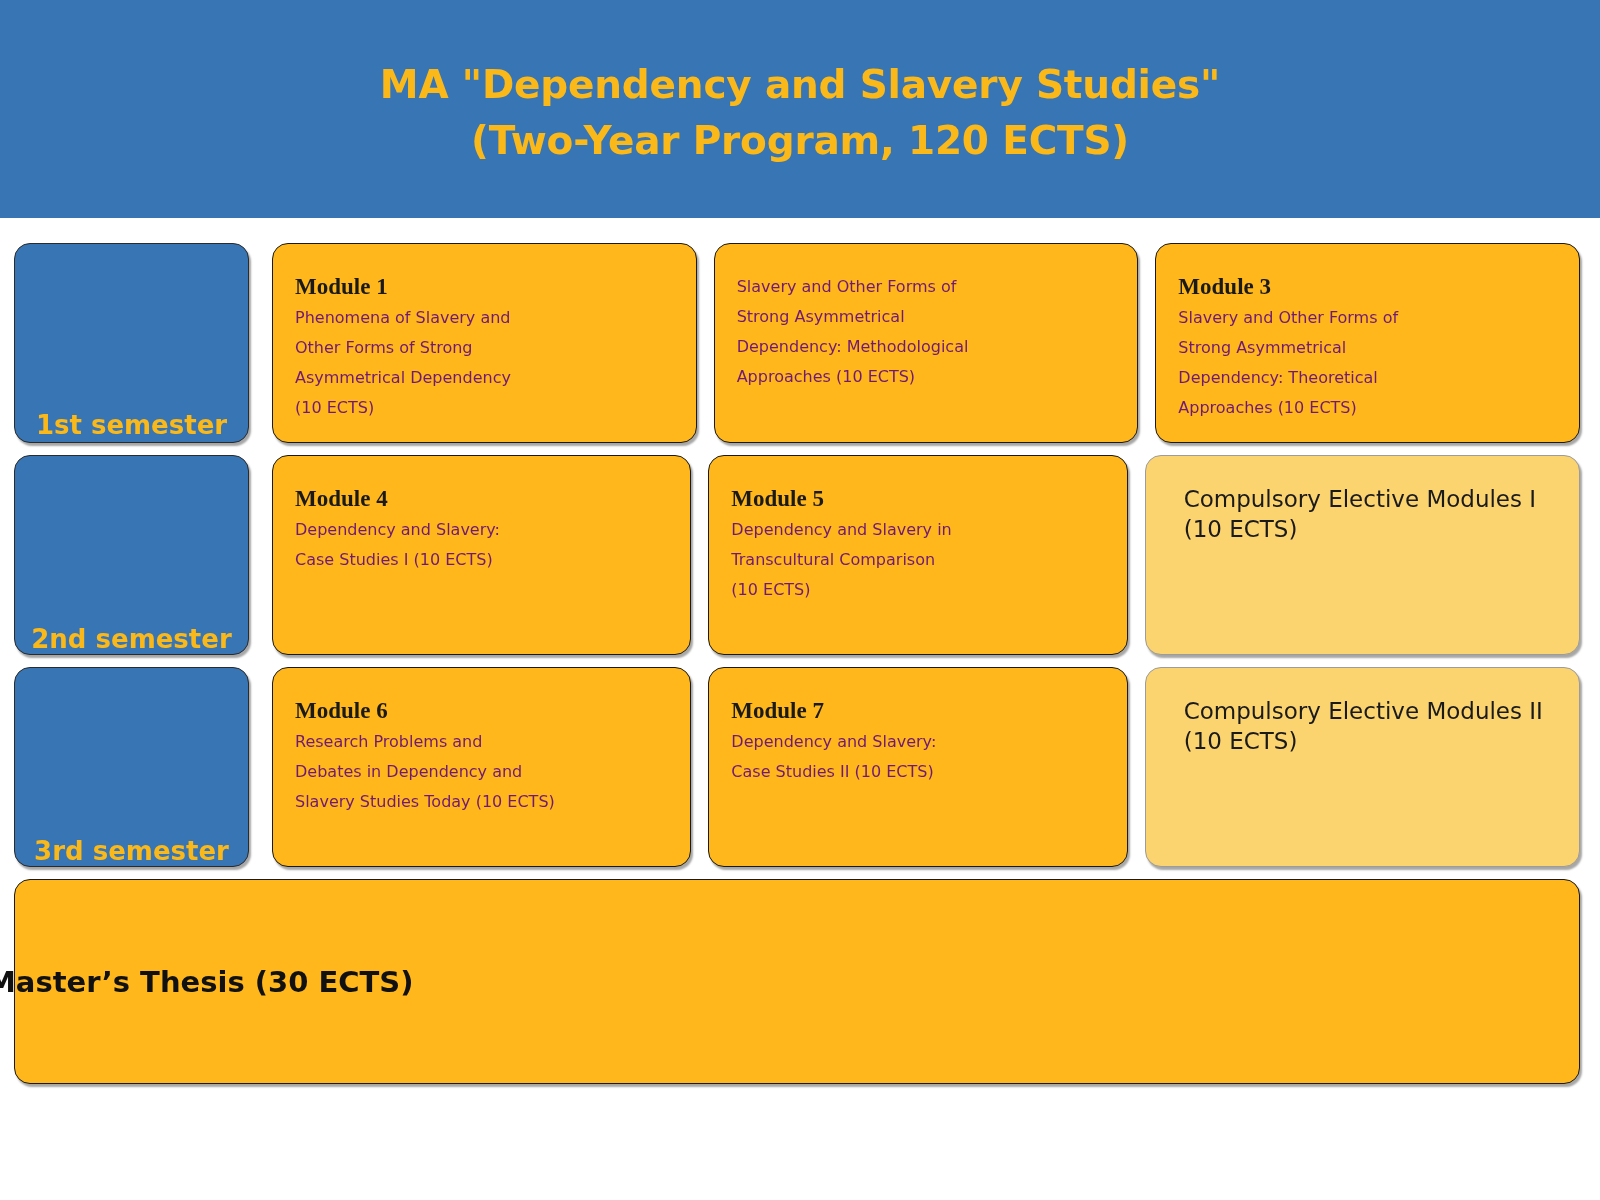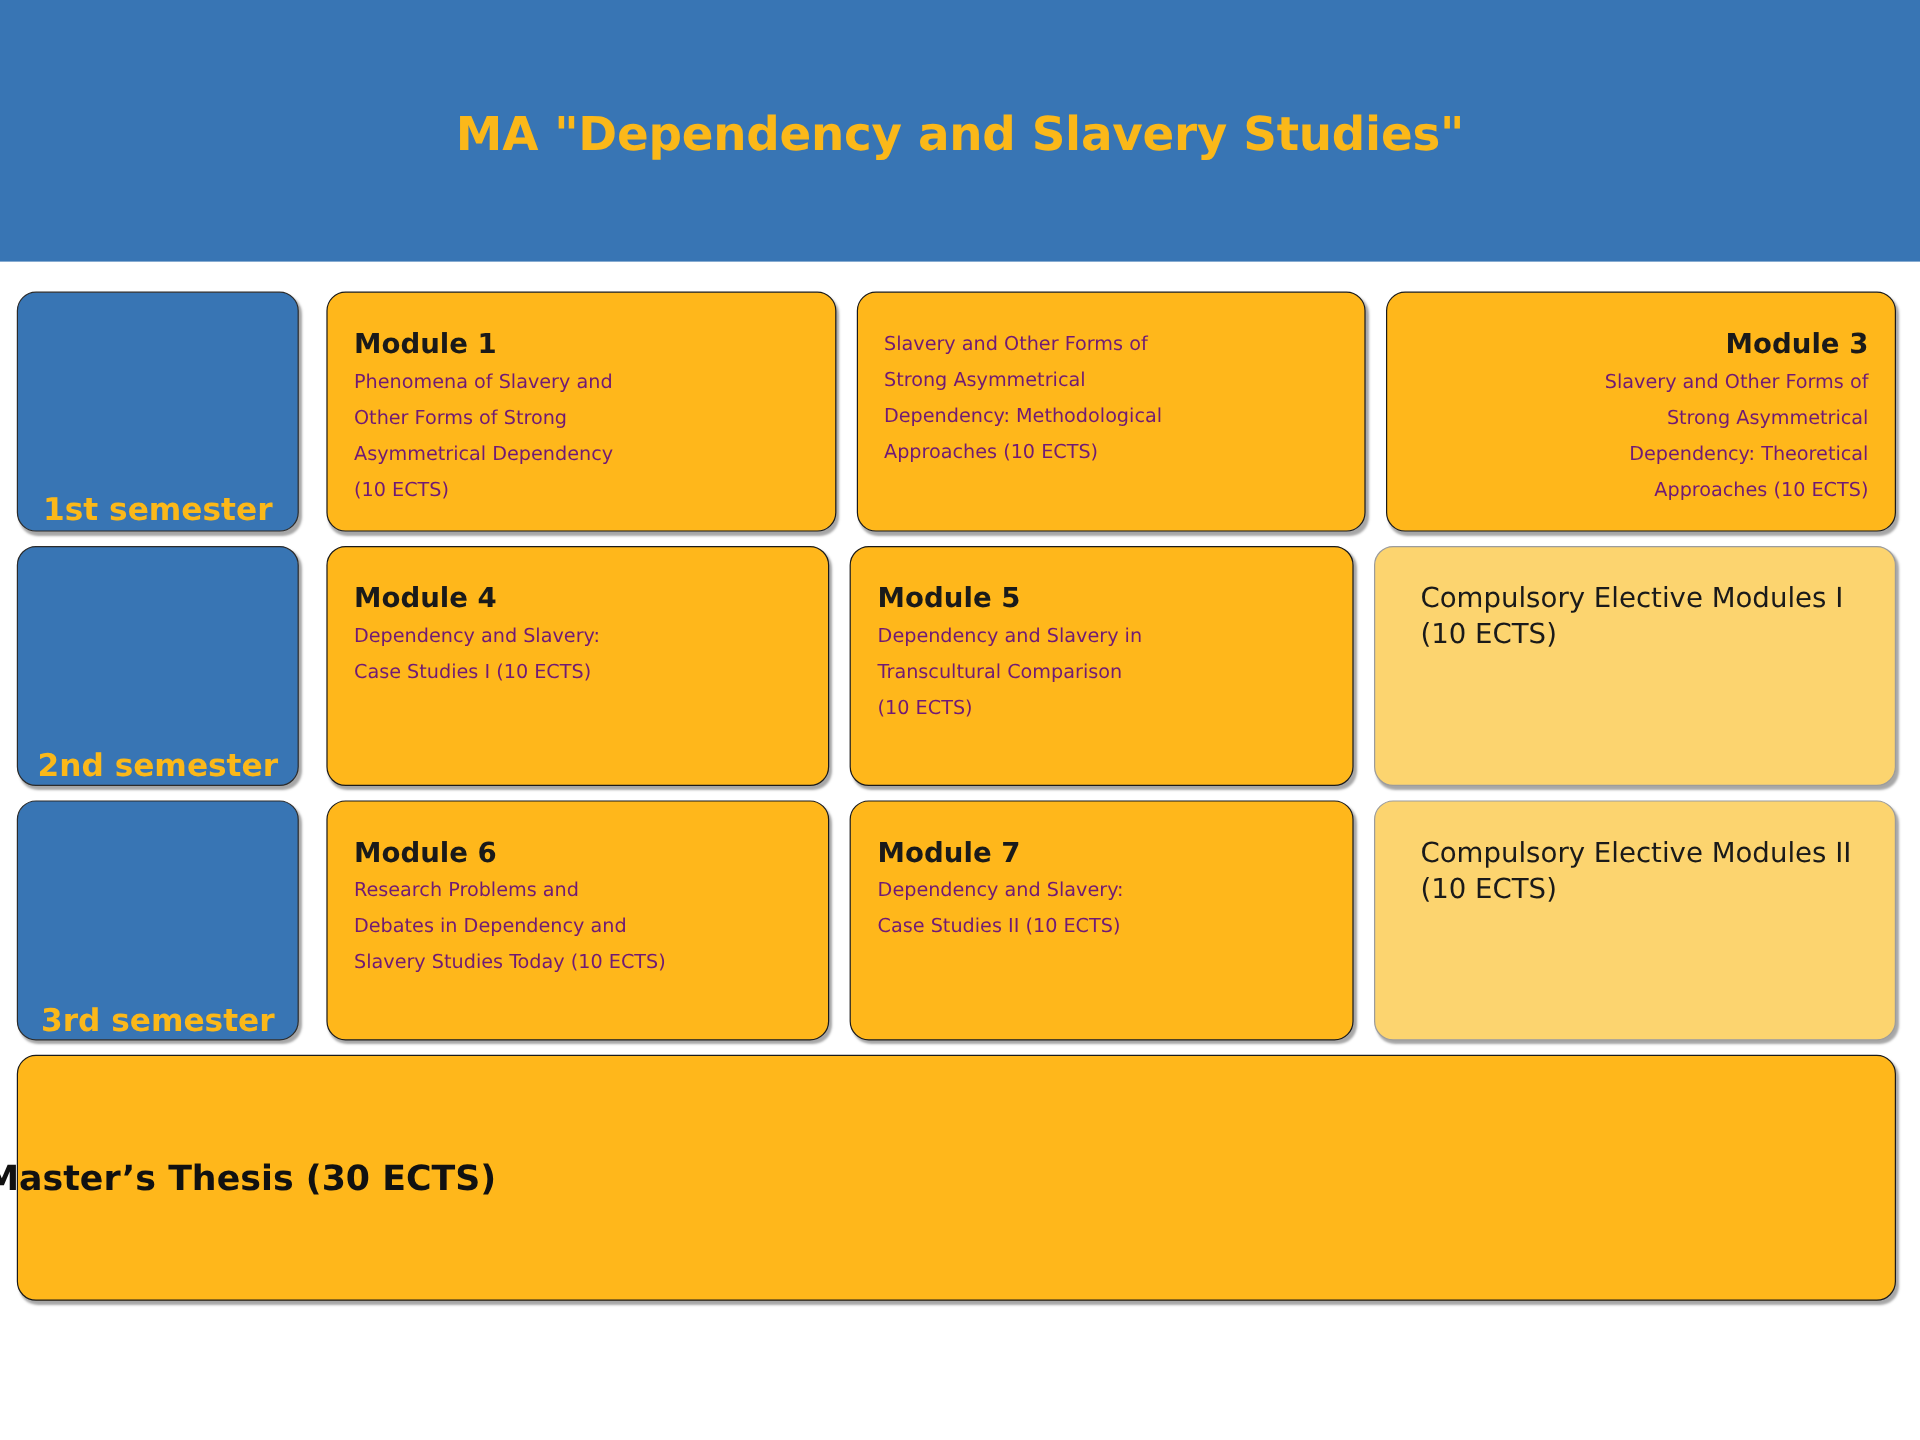--- a/index.html
+++ b/index.html
@@ -80,36 +80,37 @@
   }
   .sem-cell.sem-1 .sem-label { transform: translateY(-2px); }
 
   .module-cell {
     background: #ffb71b;
     border: 1.6px solid #1a1a1a;
     padding: 28px 22px 16px 22px;
     flex: 1 1 0;
     margin-right: 17px;
   }
-  .module-cell:last-child { margin-right: 0; text-align: right; }
+  .module-cell:last-child { margin-right: 0; }
 
   .elective-cell {
     background: #fcd46f;
     border: 1.4px solid #9c9c9c;
     padding: 28px 22px 16px 38px;
     flex: 1 1 0;
     margin-right: 0;
   }
 
   .module-title {
     font-size: 23px;
     font-weight: bold;
     color: #1a1a1a;
     line-height: 30px;
     margin-bottom: 1px;
+    font-family: Liberation Serif, serif;
   }
   .module-body {
     font-size: 16px;
     color: #701a75;
     line-height: 30px;
     white-space: pre-line;
   }
   .elective-body {
     font-size: 23px;
     color: #1a1a1a;
@@ -131,20 +132,21 @@
     color: #111111;
     text-align: center;
     transform: translateX(-28px);
   }
 </style>
 </head>
 <body>
 
 <div class="header-band">
   <div class="header-line">MA "Dependency and Slavery Studies"</div>
+  <div class="header-line">(Two-Year Program, 120 ECTS)</div>
 </div>
 
 <div class="grid">
 
   <div class="row row-1">
     <div class="card sem-cell sem-1">
       <span class="sem-label">1st semester</span>
     </div>
     <div class="card module-cell">
       <div class="module-title">Module 1</div>

